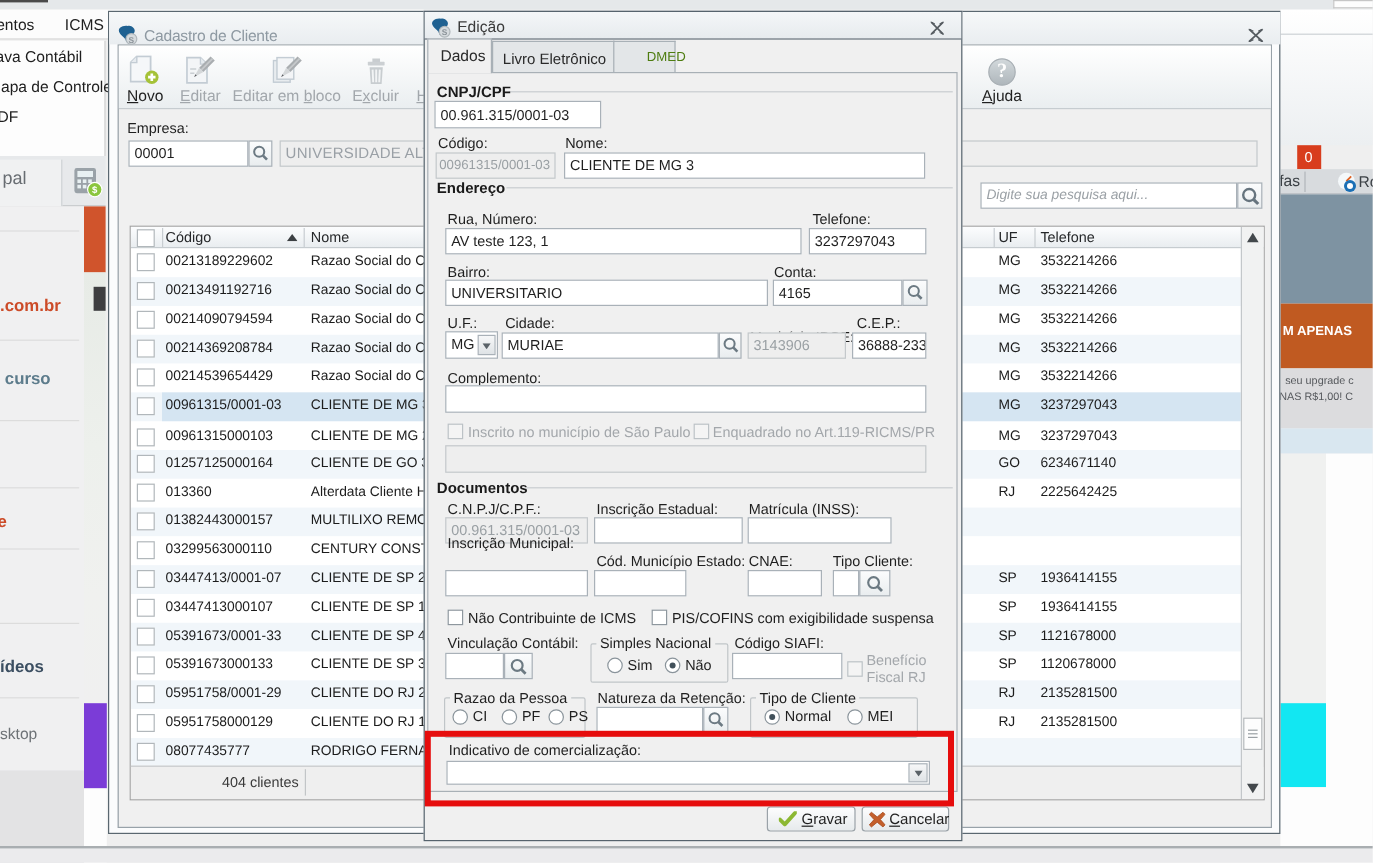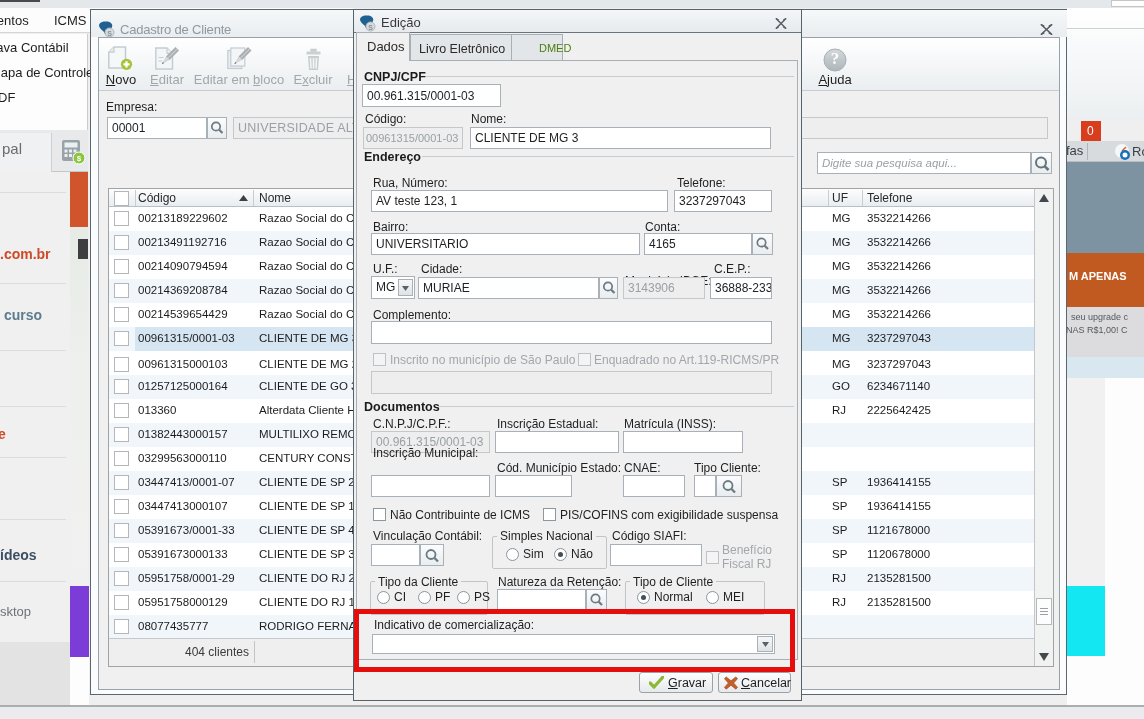--- a/index.html
+++ b/index.html
@@ -475,21 +475,21 @@
   <div class="gbox-lbl" style="left:143px;top:519px;">Simples Nacional</div>
   <div class="rad" style="left:152px;top:538px;"></div>
   <div class="glabel" style="left:169px;top:537px;">Sim</div>
   <div class="rad on" style="left:200px;top:538px;"></div>
   <div class="glabel" style="left:217px;top:537px;">Não</div>
   <div class="lbl" style="left:258px;top:519px;">Código SIAFI:</div>
   <div class="inp" style="left:256px;top:534px;width:92px;height:22px;"></div>
   <div class="chk-dis" style="left:352px;top:541px;"></div>
   <div class="lbl dim" style="left:368px;top:533px;line-height:14px;">Benefício<br>Fiscal RJ</div>
   <div class="gbox" style="left:16px;top:571px;width:118px;height:34px;"></div>
-  <div class="gbox-lbl" style="left:21px;top:565px;">Tipo da Cliente</div>
+  <div class="gbox-lbl" style="left:21px;top:565px;">Razao da Pessoa</div>
   <div class="rad" style="left:23px;top:581px;"></div>
   <div class="glabel" style="left:40px;top:580px;">CI</div>
   <div class="rad" style="left:64px;top:581px;"></div>
   <div class="glabel" style="left:81px;top:580px;">PF</div>
   <div class="rad" style="left:103px;top:581px;"></div>
   <div class="glabel" style="left:120px;top:580px;">PS</div>
   <div class="lbl" style="left:144px;top:565px;">Natureza da Retenção:</div>
   <div class="inp" style="left:143px;top:579px;width:89px;height:22px;"></div>
   <div class="sbtn" style="left:232px;top:579px;width:21px;height:22px;">
     <svg width="19" height="20" viewBox="0 0 18 20">

